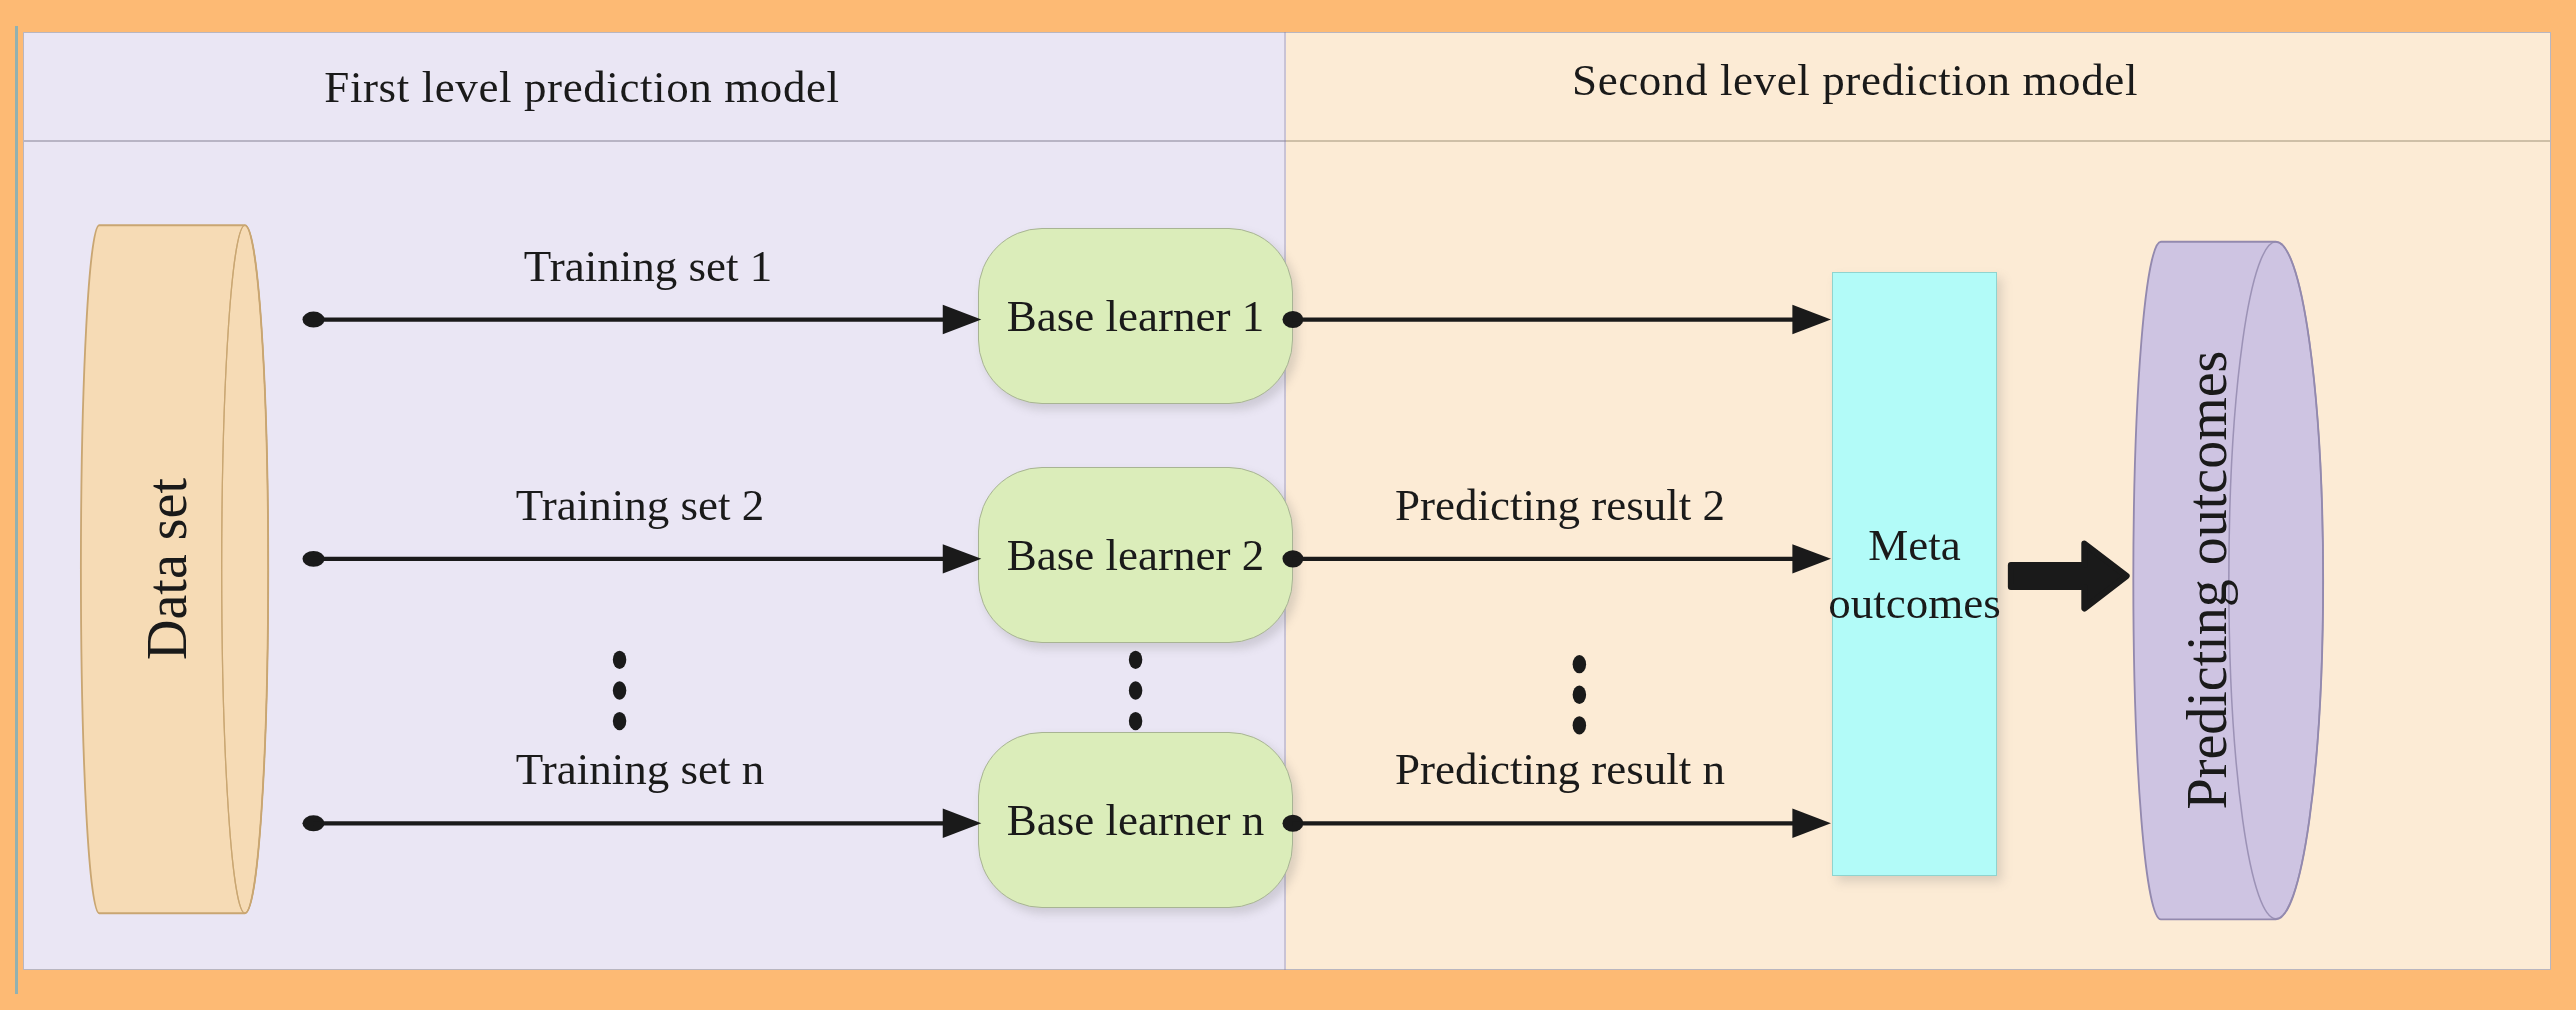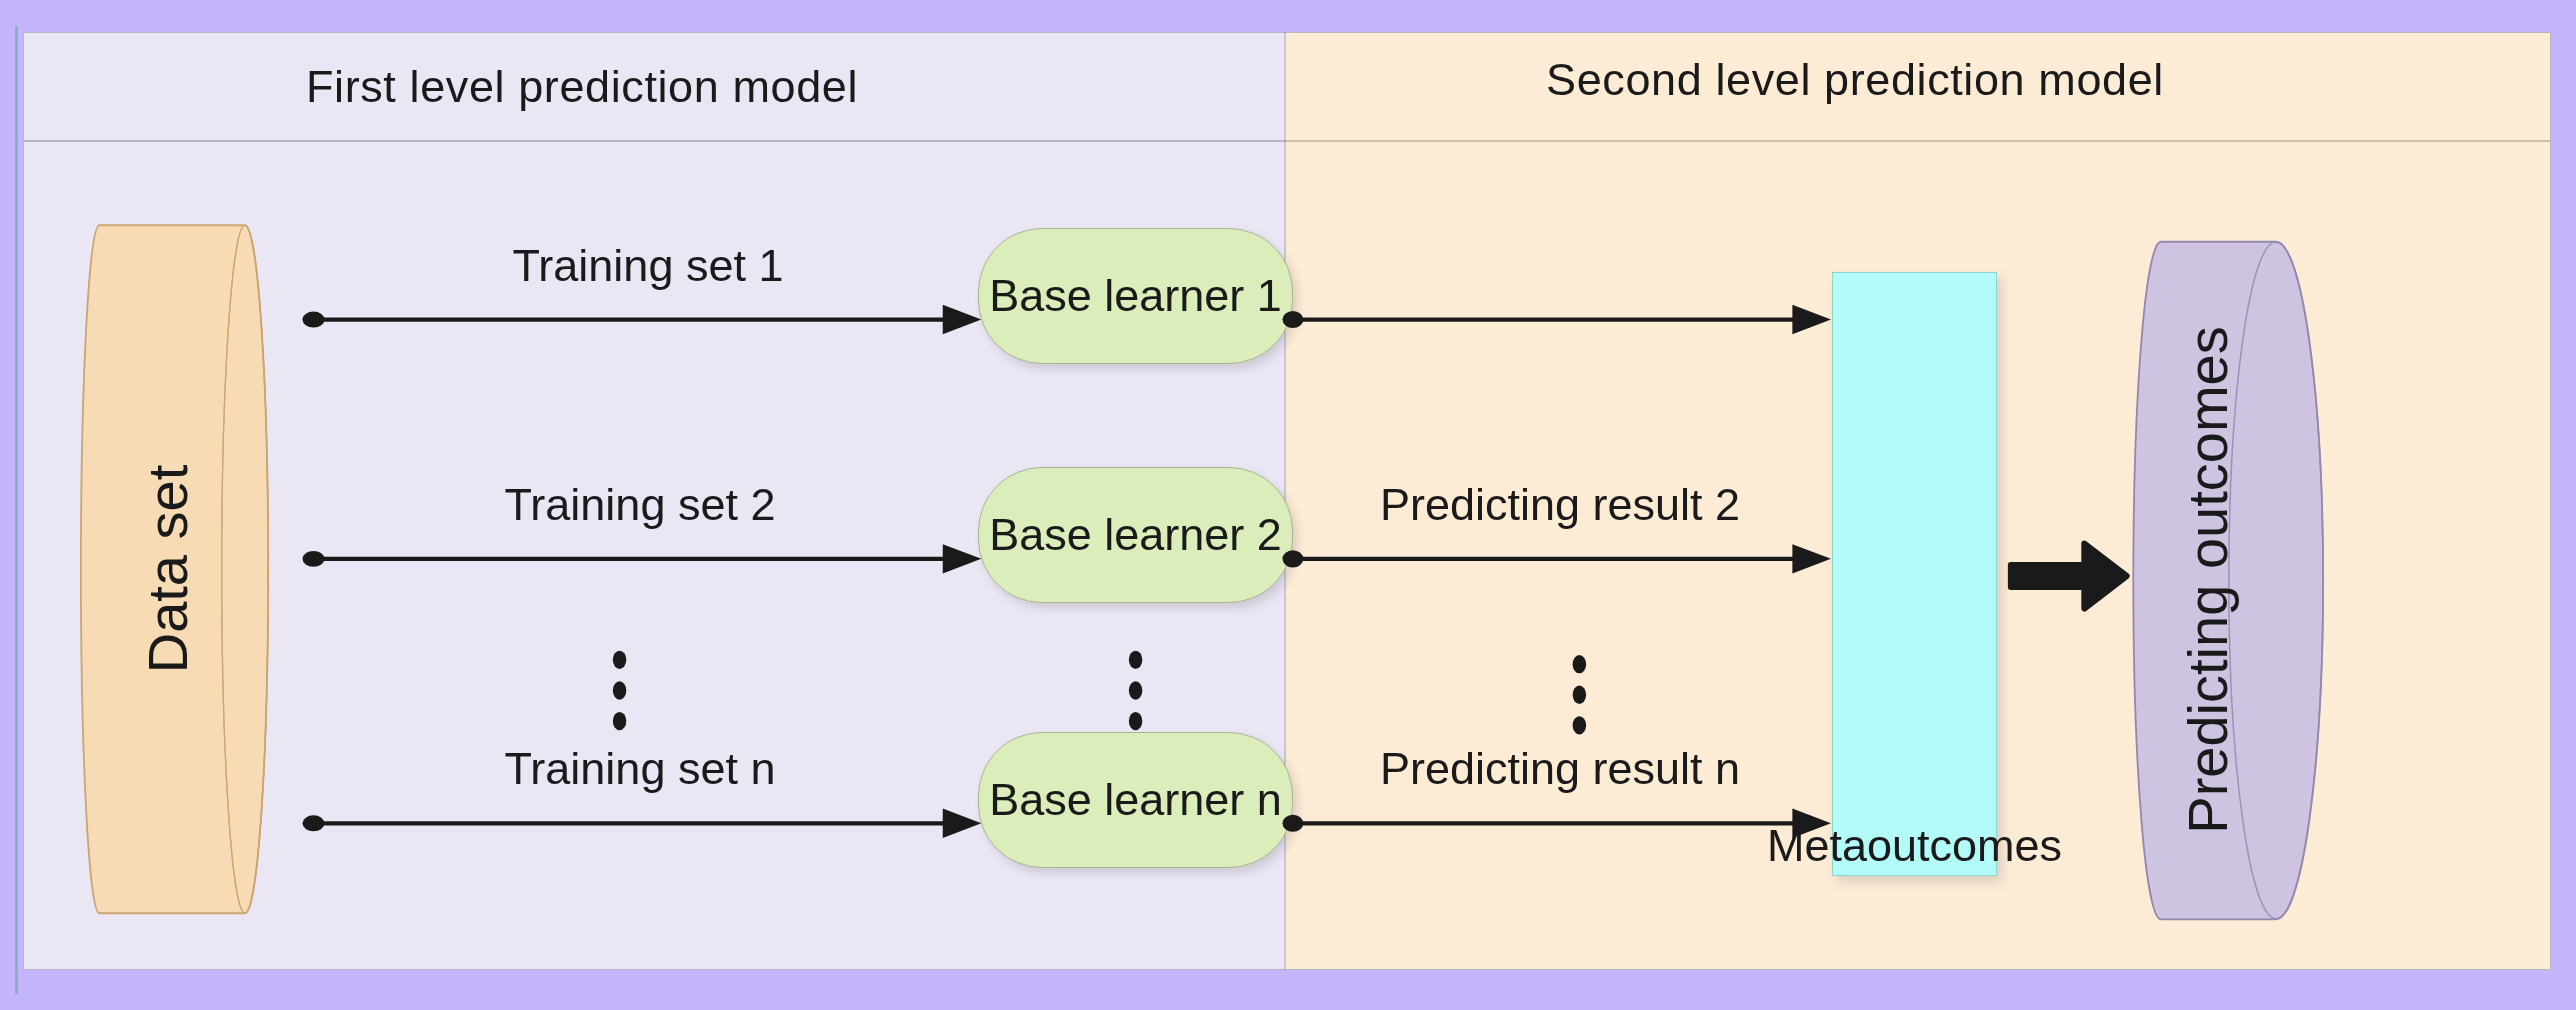--- a/index.html
+++ b/index.html
@@ -1,43 +1,43 @@
 <!DOCTYPE html>
 <html style="--panel-first-bg: #EAE6F4; --panel-second-bg: #FCEBD5; --base-fill: #DBEDBA; --base-border: #A8B494; --meta-fill: #B2FBF8; --meta-border: #8FD4CF; --dataset-fill: #F6DBB5; --dataset-border: #C9A672; --outcomes-fill: #CEC4E2; --outcomes-border: #9389AE; --ink: #1A1A1A; --edge-line: #7FAFBC;font-size:9.8px"><head>
 <meta charset="utf-8">
 <style>
   html,body{margin:0;padding:0;background:#ffffff;}
   .canvas{
-    position:relative;width:2576px;height:1010px;background:#c4b5fd;overflow:hidden;
-    font-family:Liberation Sans, sans-serif;color:var(--ink,#1a1a1a);
+    position:relative;width:2576px;height:1010px;background:#fdba74;overflow:hidden;
+    font-family:Liberation Serif, serif;color:var(--ink,#1a1a1a);
   }
   .edge-line{position:absolute;left:14.7px;top:26px;width:3.1px;height:968px;
     background:var(--edge-line,#7fafbc);opacity:.85;}
   .board{position:absolute;left:23px;top:32px;width:2528px;height:938px;
     border:1.2px solid #b9b6c0;box-sizing:border-box;display:flex;}
   .panel{position:relative;height:100%;}
   .panel-first{width:1262px;background:var(--panel-first-bg,#eae6f4);}
   .panel-second{width:1265px;background:var(--panel-second-bg,#fcebd5);}
   .divider{position:absolute;top:107px;left:0;width:100%;height:1.8px;opacity:.55;}
   .panel-first .divider{background:#8e8a9c;}
   .panel-second .divider{background:#a89a82;}
   .panel-split{position:absolute;left:1284px;top:32px;width:2.4px;height:938px;
     background:rgba(140,130,155,.35);}
   .panel-title{position:absolute;transform:translate(-50%,-50%);font-size:45px;
     white-space:nowrap;letter-spacing:0.6px;}
   .title-first{left:582px;top:87px;}
   .title-second{left:1855px;top:80px;}
   .row-label{position:absolute;transform:translate(-50%,-50%);font-size:45px;white-space:nowrap;}
-  .base-box{position:absolute;left:978px;width:315px;height:136px;box-sizing:border-box;
+  .base-box{position:absolute;left:978px;width:315px;height:176px;box-sizing:border-box;
     background:var(--base-fill,#dbedba);border:1.8px solid var(--base-border,#a8b494);
     border-radius:64px;display:flex;align-items:center;justify-content:center;
     font-size:45px;white-space:nowrap;box-shadow:4.3px 5.5px 8.6px rgba(110,110,110,.22);}
   .meta-box{position:absolute;left:1832px;top:272px;width:165px;height:604px;box-sizing:border-box;
     background:var(--meta-fill,#b2fbf8);border:1.8px solid var(--meta-border,#8fd4cf);
-    display:flex;flex-direction:row;align-items:flex-end;justify-content:center;
+    display:flex;flex-direction:column;align-items:center;justify-content:center;
     font-size:45px;line-height:1.3;box-shadow:4.9px 6.1px 9.8px rgba(110,110,110,.22);}
   .cyl-label{position:absolute;transform:translate(-50%,-50%) rotate(-90deg);
     font-size:56px;white-space:nowrap;}
   .dataset-label{left:167px;top:569px;}
   .outcomes-label{left:2207px;top:580px;}
   svg.art{position:absolute;left:0;top:0;pointer-events:none;}
   .lyr1{z-index:1}.lyr2{z-index:2}.lyr3{z-index:3}
 </style>
 </head>
 <body>

